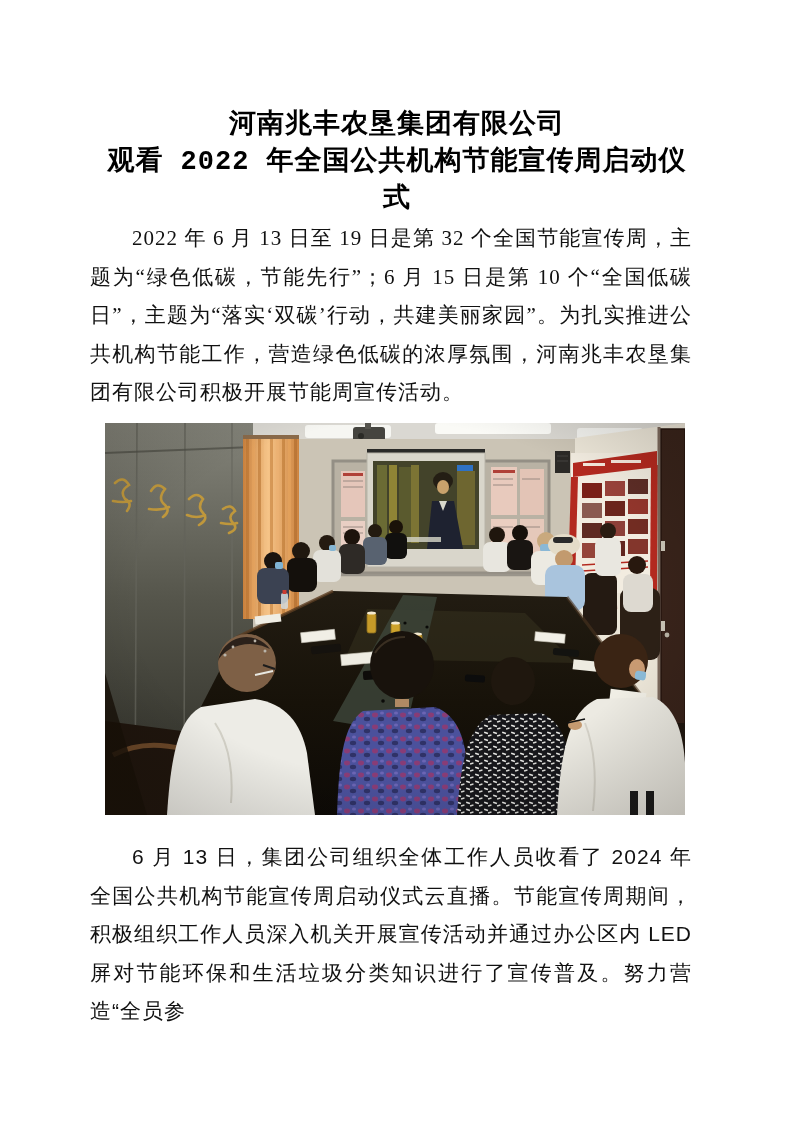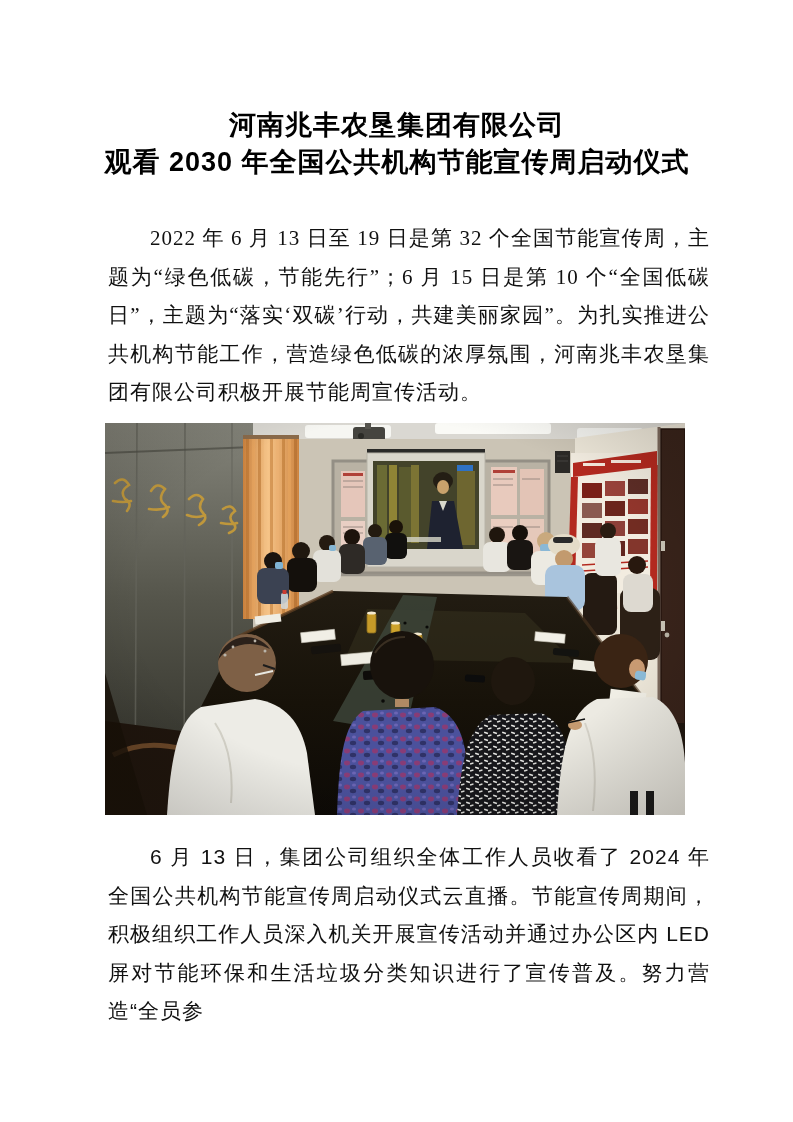--- a/index.html
+++ b/index.html
@@ -7,47 +7,47 @@
     position:relative;
     width:793px;height:1122px;
     background:#ffffff;
     overflow:hidden;
     font-family:"DejaVu Serif", serif;
     color:#000;
   }
   .doc-title{
     position:absolute;top:107px;left:97px;width:600px;
     margin:0;text-align:center;
-    font-family:Liberation Sans, sans-serif;
+    font-family:Liberation Mono, monospace;
     font-size:27px;line-height:37px;font-weight:bold;
     letter-spacing:1px;color:#000;
   }
   .doc-title .title-line{display:block;}
   .body-para{
-    position:absolute;left:108px;width:602px;margin:0;
+    position:absolute;left:90px;width:602px;margin:0;
     font-size:21px;line-height:38.5px;
     text-align:justify;text-indent:2em;
     letter-spacing:1px;color:#111;
   }
   .para-1{top:219px;font-family:"Liberation Serif","DejaVu Serif",serif;}
   .para-2{top:838px;font-family:"Liberation Sans","DejaVu Serif",serif;}
   .photo-figure{
     position:absolute;left:105px;top:423px;width:580px;height:392px;
     margin:0;padding:0;line-height:0;
   }
   .photo-figure svg{display:block;width:580px;height:392px;}
 </style>
 </head>
 <body>
 
 <div class="page">
 
   <h1 class="doc-title">
     <span class="title-line">河南兆丰农垦集团有限公司</span>
-    <span class="title-line">观看 2030 年全国公共机构节能宣传周启动仪式</span>
+    <span class="title-line">观看 2022 年全国公共机构节能宣传周启动仪式</span>
   </h1>
 
   <p class="body-para para-1">2022 年 6 月 13 日至 19 日是第 32 个全国节能宣传周，主题为“绿色低碳，节能先行”；6 月 15 日是第 10 个“全国低碳日”，主题为“落实‘双碳’行动，共建美丽家园”。为扎实推进公共机构节能工作，营造绿色低碳的浓厚氛围，河南兆丰农垦集团有限公司积极开展节能周宣传活动。</p>
 
   <figure class="photo-figure" role="img" aria-label="会议室内全体工作人员围坐深色会议桌，观看投影幕布上播放的节能宣传周启动仪式云直播画面；左侧为带金色大字的石材墙与橙色竖帘，右侧为红色文化宣传栏和深色木门">
     <svg viewBox="0 0 580 392" xmlns="http://www.w3.org/2000/svg">
       <defs>
         <linearGradient id="lwall" x1="0" y1="0" x2="0" y2="1">
           <stop offset="0" stop-color="#84847a"></stop>
           <stop offset="0.45" stop-color="#55554b"></stop>

